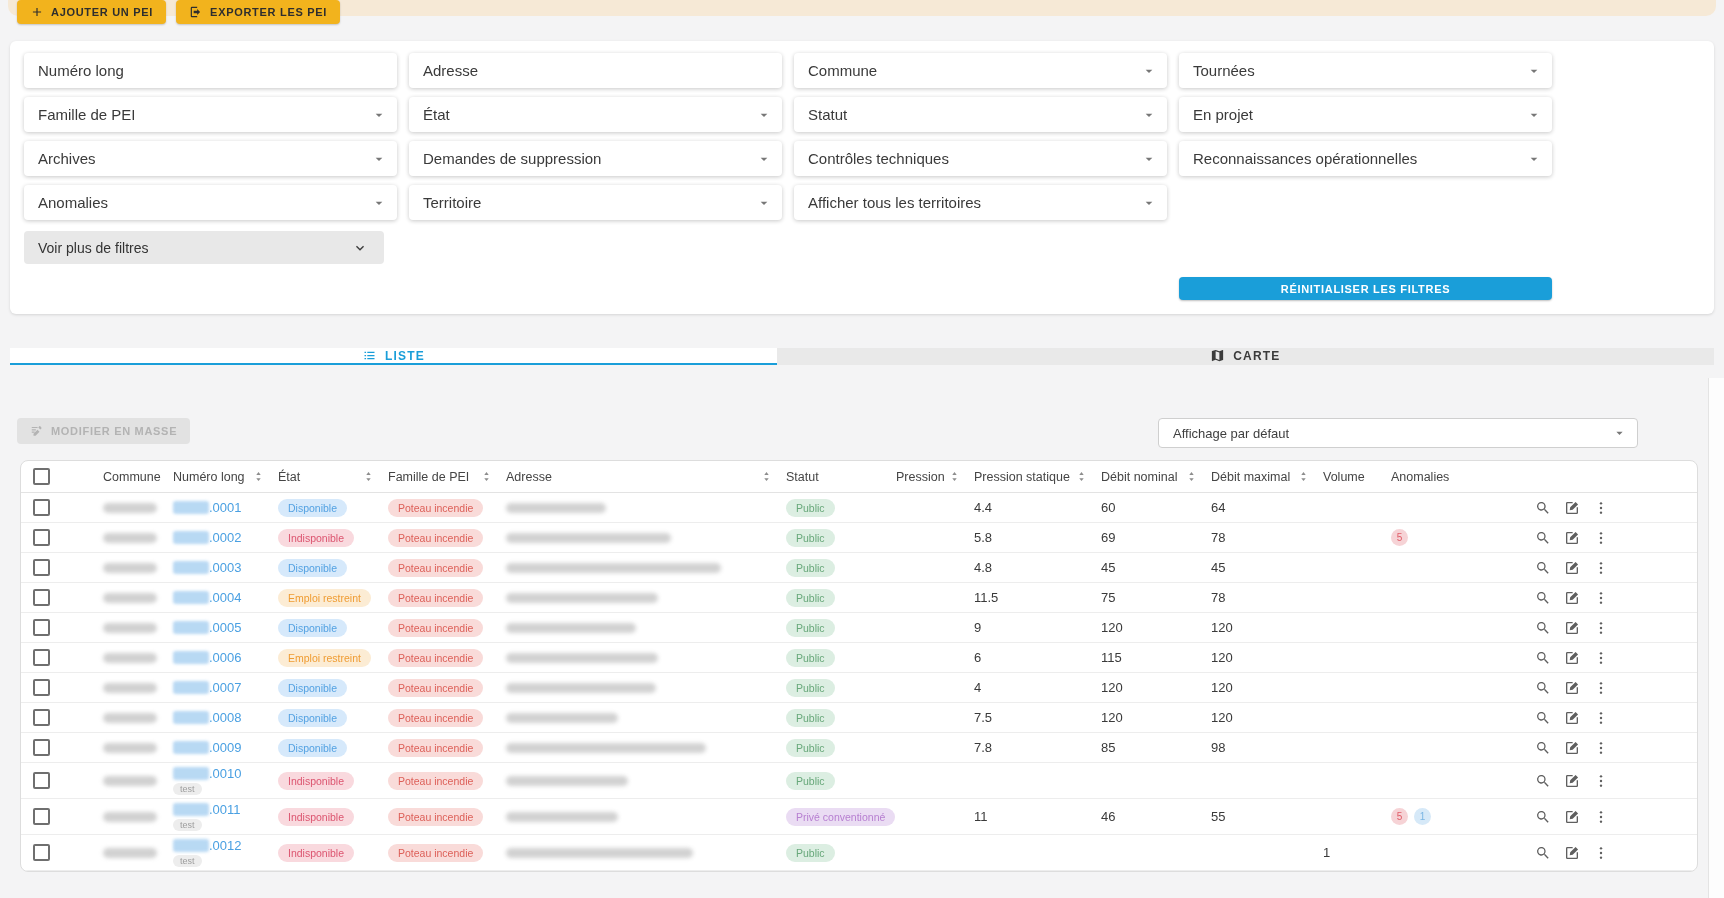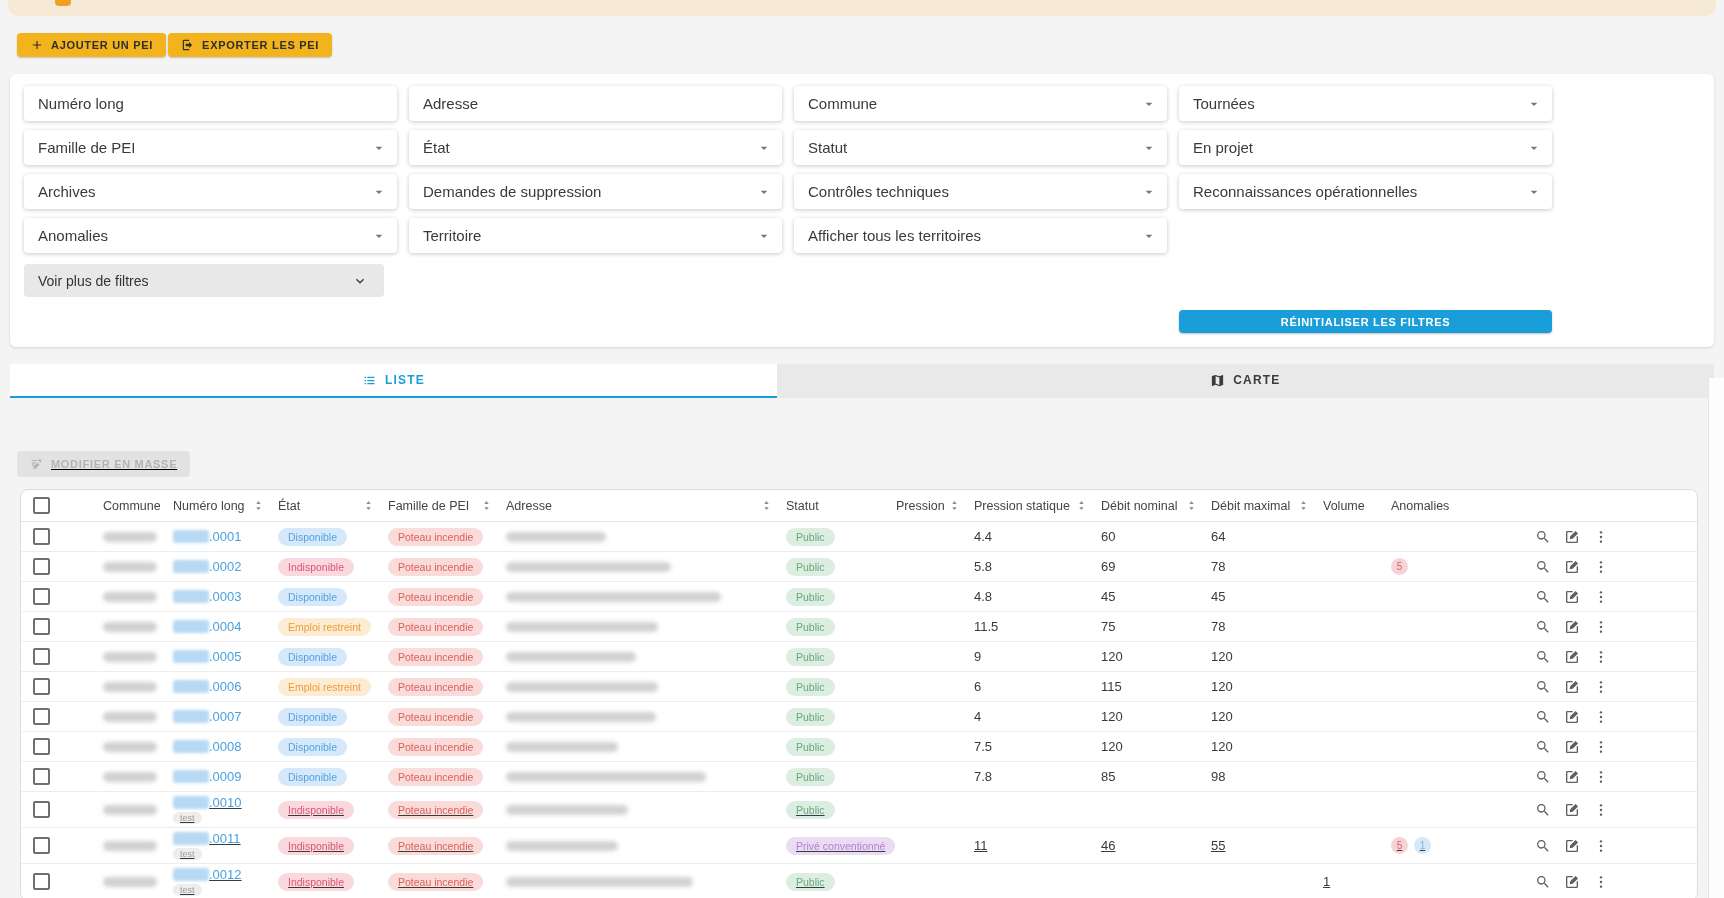--- a/index.html
+++ b/index.html
@@ -9,21 +9,21 @@
 
   
   .banner { position:absolute; top:-10px; left:8px; right:8px; height:26px;
     background:#f6e9d6; border-radius:10px; }
   .banner-ico { position:absolute; left:47px; top:9px; width:16px; height:7px;
     background:#f0a124; border-radius:2px 2px 4px 4px; }
 
   .content { position:absolute; top:0; left:0; right:0; padding:0 10px; }
 
   
-  .toolbar { display:flex; gap:2px; margin-top:33px; margin-left:7px; }
+  .toolbar { display:flex; gap:10px; margin-left:7px; }
   .btn { display:inline-flex; align-items:center; gap:7px; border:none; cursor:pointer;
     border-radius:4px; font-family:inherit; font-weight:bold; font-size:11px;
     letter-spacing:.7px; padding:0 13px; height:24px; }
   .btn svg { width:14px; height:14px; fill:currentColor; }
   .btn-yellow { background:var(--yellow,#f2b31d); color:#2e2e2e; box-shadow:0 1px 2px rgba(0,0,0,.2); }
   .btn-blue { background:var(--blue,#1a9ed9); color:#fff; }
   .btn-wide { width:373px; justify-content:center; height:23px; box-shadow:0 1px 2px rgba(0,0,0,.25); }
 
   
   .filter-card { margin-top:17px; background:#fff; border-radius:6px;
@@ -38,51 +38,51 @@
     width:16px; height:16px; fill:#777; }
   .more-filters { margin-top:11px; width:360px; height:33px; background:#e8e8e8;
     border:none; border-radius:4px; display:flex; align-items:center;
     justify-content:space-between; padding:0 16px 0 14px; cursor:pointer;
     font-family:inherit; font-size:14px; color:#333; }
   .more-filters svg { width:16px; height:16px; fill:#3a3a3a; }
   .filter-actions { margin-top:13px; width:1528px; display:flex;
     justify-content:flex-end; }
 
   
-  .tabs { margin-top:17px; display:flex; height:34px; }
+  .tabs { margin-top:17px; display:flex; height:34px;align-items:flex-end; }
   .tab { display:flex; align-items:center; justify-content:center; gap:8px;
     font-size:12px; font-weight:bold; letter-spacing:1.2px; cursor:pointer;
     border-bottom:2px solid transparent; }
   .tab svg { width:15px; height:15px; fill:currentColor; }
   .tab-active { flex:0 0 45%; background:#fff; color:var(--blue,#1a9ed9);
     border-bottom-color:var(--blue,#1a9ed9); }
   .tab-idle { flex:1; background:#e9e9e9; color:#3b3b3b; }
 
   
   .list-toolbar { margin-top:53px; display:flex; align-items:flex-start;
-    justify-content:space-between; margin-left:7px; margin-right:76px;text-decoration:underline; }
+    justify-content:space-between; margin-left:7px; margin-right:76px; }
   .btn-disabled { background:#e2e2e2; color:#b3b3b3; height:26px; cursor:default;
     box-shadow:none; }
   .display-select { position:relative; width:480px; height:30px; background:#fff;
     border:1px solid #cfcfcf; border-radius:4px; display:flex; align-items:center;
     padding:0 14px; font-size:13px; color:#3f3f3f; cursor:pointer; }
   .display-select .caret { position:absolute; right:10px; top:50%;
     transform:translateY(-50%); width:15px; height:15px; fill:#777; }
 
   
   .table-card { margin:12px 16px 0 10px; background:#fff; border:1px solid #ddd;
     border-radius:8px; overflow:hidden; }
   .tgrid { display:grid;
     grid-template-columns:64px 80px 105px 110px 118px 280px 110px 78px 127px 110px 112px 68px 85px 1fr;
     align-items:center; }
   .thead { height:32px; border-bottom:1px solid #e3e3e3; font-size:12.5px; color:#454545; }
   .th { display:flex; align-items:center; padding-left:8px; height:100%; }
   .th .sort { margin-left:auto; margin-right:5px; width:13px; height:13px; fill:#8d8d8d; cursor:pointer; flex:0 0 13px; }
   .trow { min-height:30px; border-bottom:1px solid #ededed; font-size:13px; color:#3a3a3a; }
-  .trow--tall { min-height:33px;text-decoration:underline; }
+  .trow--tall { min-height:33px; }
   .td { padding-left:8px; display:flex; align-items:center; }
   .pad-commune { padding-left:18px; }
   .cb { width:17px; height:17px; border:2px solid #6f6f6f; border-radius:2px;
     background:#fff; cursor:pointer; display:inline-block; }
   .cb-cell { padding-left:12px; }
 
   .blur-bar { height:10px; border-radius:5px; background:#9b9b9b; opacity:.45; filter:blur(2px); }
   .blur-commune { width:54px; background:#a3a3a3; opacity:.5; }
   .blur-prefix { width:36px; height:13px; border-radius:3px; background:#b5d7f3;
     opacity:.95; filter:blur(1.5px); display:inline-block; }
@@ -281,20 +281,26 @@
     </div>
 
     <div class="list-toolbar">
       <button class="btn btn-disabled">
         <svg viewBox="0 0 24 24">
             <path d="M3 5h10v2H3zM3 9h7v2H3zM3 13h5v2H3z"></path>
             <path d="M14.8 9.7l3.5 3.5-6.8 6.8H8v-3.5zM19.9 4.6l2.3 2.3-2.5 2.5-3.5-3.5 2.3-2.3a1 1 0 0 1 1.4 0z" transform="translate(-2 0)"></path>
           </svg>
         <span>MODIFIER EN MASSE</span>
       </button>
+      <div class="display-select">
+        <span>Affichage par défaut</span>
+        <svg class="caret" viewBox="0 0 24 24">
+            <path d="M7 10l5 5 5-5z"></path>
+          </svg>
+      </div>
     </div>
 
     <section class="table-card">
       <div class="thead tgrid" id="thead">
           <div class="th cb-cell">
             <span class="cb"></span>
           </div>
           <div class="th pad-commune">
             <span>Commune</span>
           </div>

